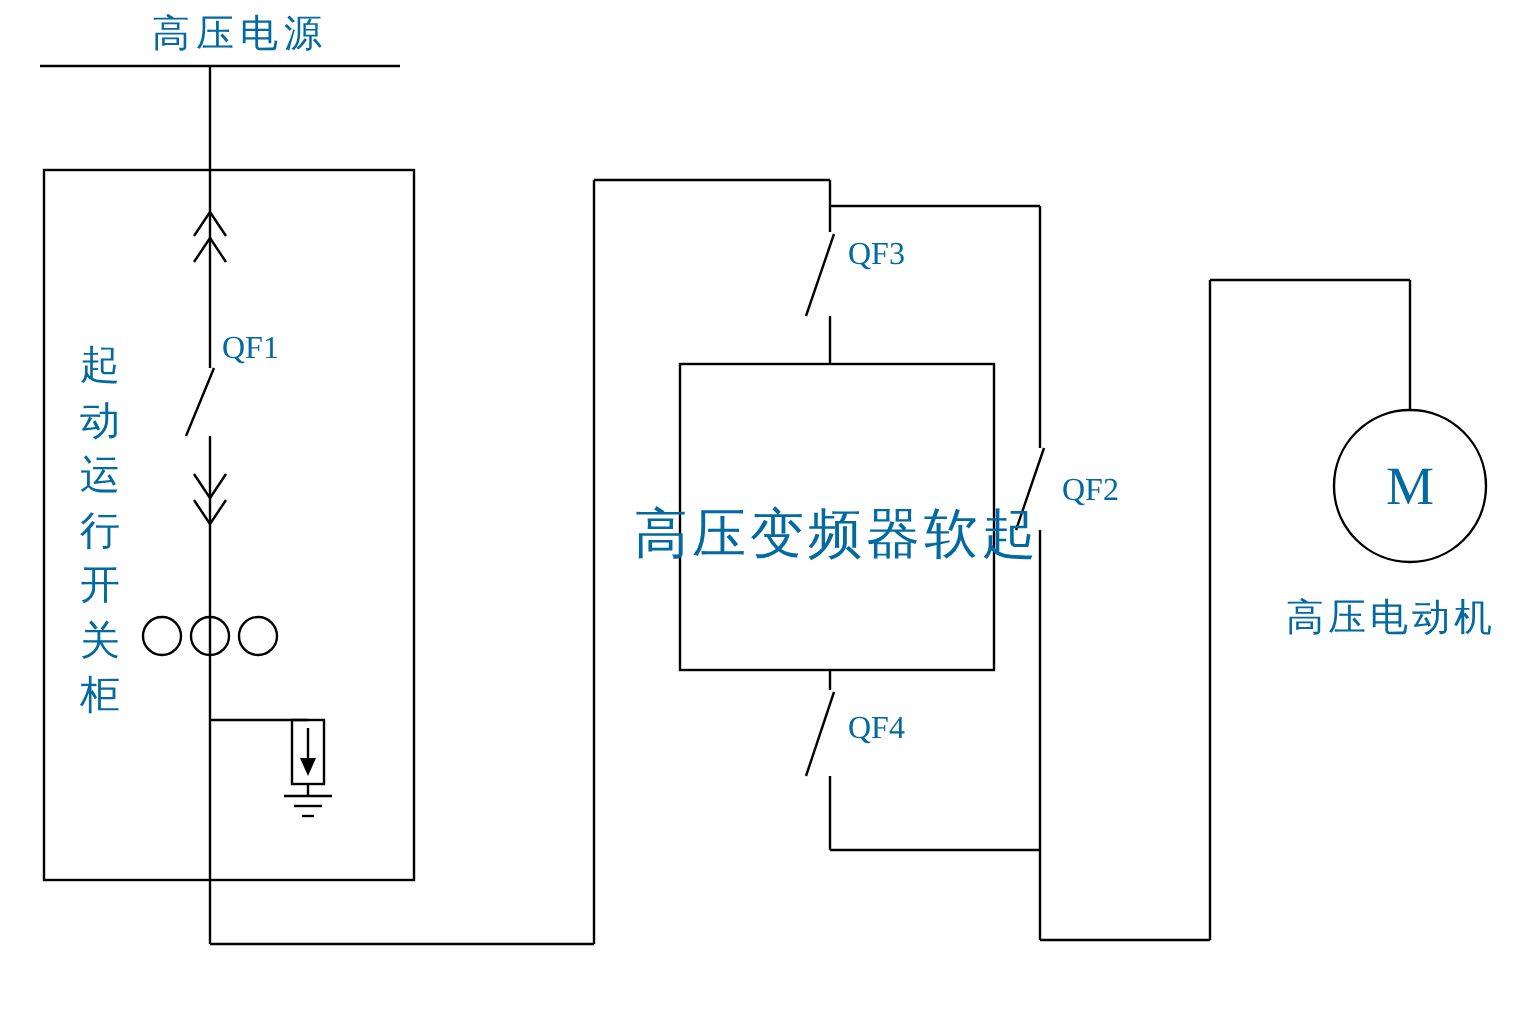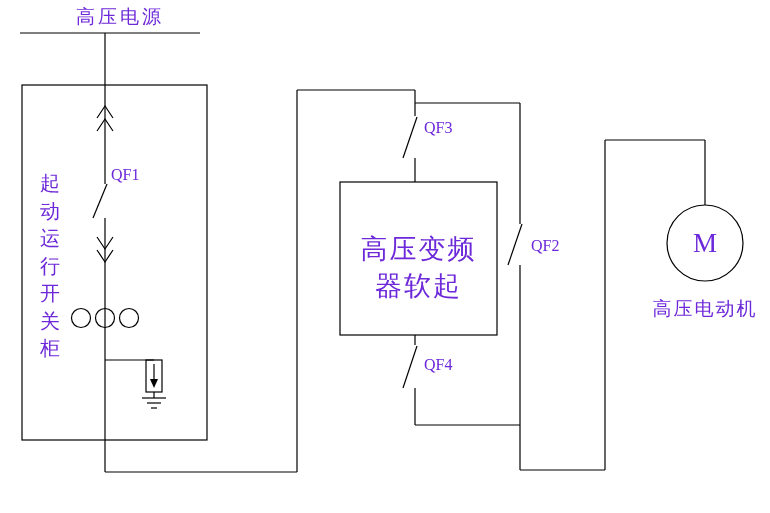--- a/index.html
+++ b/index.html
@@ -15,53 +15,53 @@
     background: #ffffff;
     overflow: hidden;
   }
   svg.wires {
     position: absolute;
     left: 0; top: 0;
     width: 770px; height: 513px;
   }
   .label {
     position: absolute;
-    color: #6d28d9;
+    color: #0369a1;
     white-space: nowrap;
   }
   .power-label {
     left: 70px; top: 4px; width: 100px;
     font-size: 19px; letter-spacing: 3px; text-align: center;
   }
   .cabinet-label {
     left: 33px; top: 170px; width: 27px;
     font-size: 20px; line-height: 27.5px;
     text-align: right;
     white-space: normal;
     word-break: break-all;
   }
   .qf-label { font-size: 16px; }
   .qf1 { left: 111px; top: 166px; text-align: right; }
   .qf3 { left: 424px; top: 119px; }
   .qf2 { left: 531px; top: 237px; }
   .qf4 { left: 424px; top: 356px; text-align: center; }
   .converter-label {
     left: 340px; top: 182px; width: 157px; height: 171px;
-    display: flex; flex-direction: column;
+    display: flex; flex-direction: row;
     align-items: center; justify-content: center;
     font-size: 27px; line-height: 37px; letter-spacing: 2px;
   }
   .motor-m {
     left: 667px; top: 205px; width: 76px; height: 76px;
     display: flex; align-items: center; justify-content: center;
     font-size: 27px;
   }
   .motor-label {
     left: 643px; top: 296px; width: 124px;
-    text-align: center; font-size: 19px; letter-spacing: 2px;
+    text-align: left; font-size: 19px; letter-spacing: 2px;
   }
 </style>
 </head>
 <body>
 
 <div class="canvas">
 
   <svg class="wires" width="770" height="513" viewBox="0 0 770 513">
     <g stroke="#000000" stroke-width="1.2" fill="none">
 

